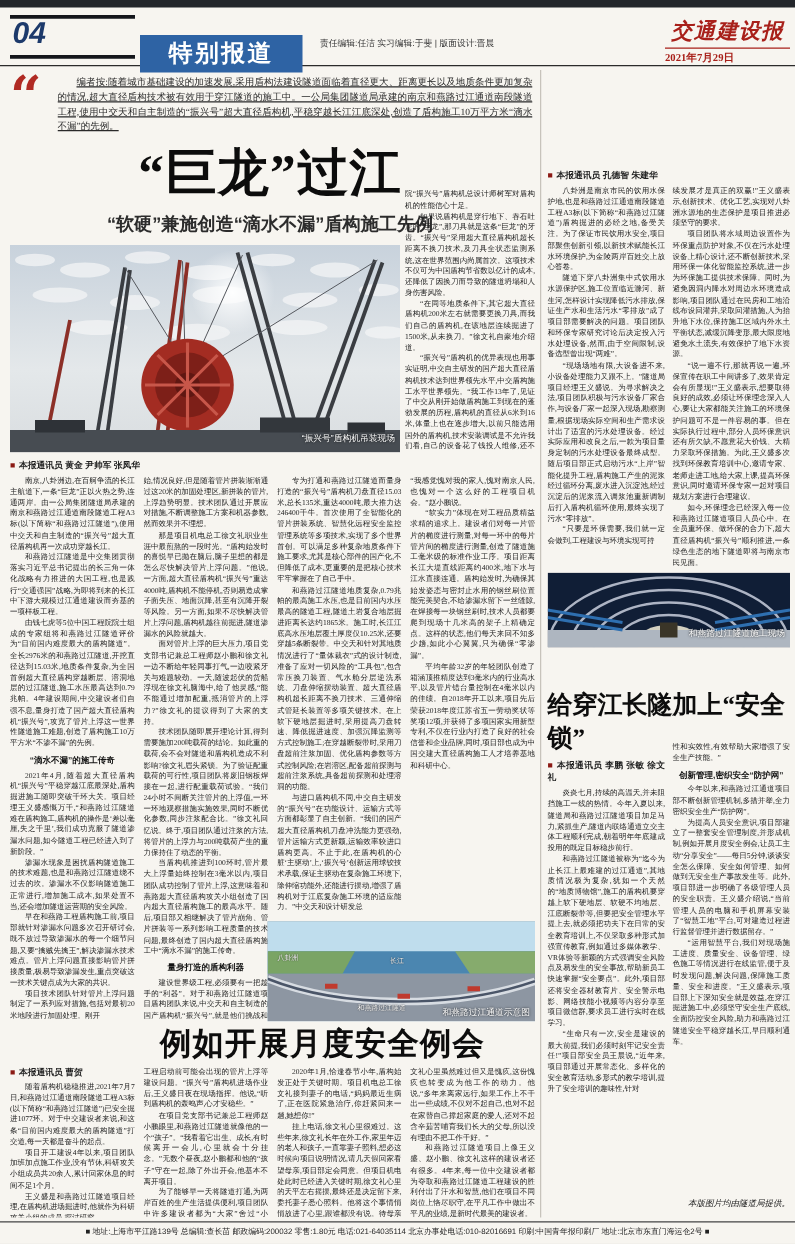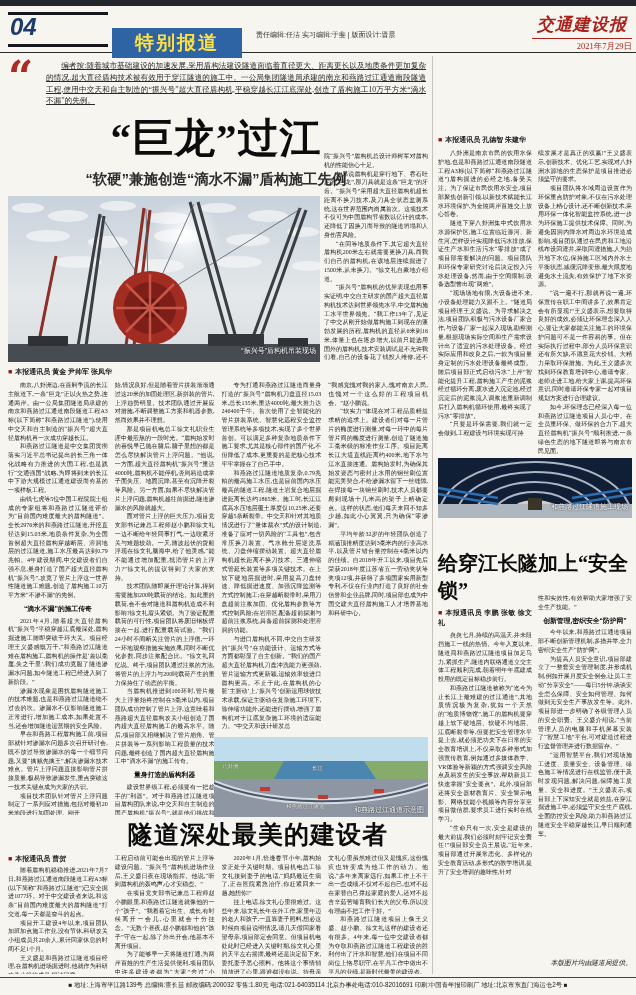--- a/index.html
+++ b/index.html
@@ -3,25 +3,25 @@
 <meta charset="utf-8">
 <style>
   html,body{margin:0;padding:0;}
   body{width:636px;height:995px;position:relative;background:#e9e7e2;font-family:"Liberation Serif","DejaVu Serif",serif;color:#1f1f1f;}
   .page{position:absolute;left:0;top:0;width:636px;height:995px;background:#f7f5f0;overflow:hidden;}
   .abs{position:absolute;}
   .topstrip{left:0;top:0;width:636px;height:6px;background:#23262b;}
   
   .pn-rule{left:8px;width:100px;height:3px;background:#15171c;}
   .pagenum{left:10px;top:15px;width:96px;font-family:"Liberation Sans",sans-serif;font-weight:bold;font-style:italic;font-size:24px;color:#1d3a6b;line-height:1;}
-  .section-box{left:112px;top:28px;width:130px;height:30px;background:#2e63a4;color:#fde047;display:flex;align-items:center;justify-content:center;font-weight:bold;font-size:19px;letter-spacing:2px;z-index:5;}
+  .section-box{left:112px;top:28px;width:130px;height:30px;background:#2e63a4;color:#ffffff;display:flex;align-items:center;justify-content:center;font-weight:bold;font-size:19px;letter-spacing:2px;z-index:5;}
   .editors{left:256px;top:30px;width:280px;font-family:"Liberation Sans",sans-serif;font-size:7px;color:#333;}
   .masthead{left:532px;top:16px;width:100px;text-align:center;color:#a8201a;font-weight:bold;font-style:italic;font-size:17px;letter-spacing:1px;line-height:1.1;}
   .mast-rule{left:532px;top:38px;width:100px;height:1px;background:#a8201a;}
-  .mast-date{left:532px;top:41px;width:100px;text-align:right;color:#a8201a;font-size:8.5px;font-weight:normal;}
+  .mast-date{left:532px;top:41px;width:100px;text-align:left;color:#a8201a;font-size:8.5px;font-weight:bold;}
   .header-rule{left:0;top:52px;width:636px;height:1px;background:#2b2b2b;}
   
   .quote-glyph{left:8px;top:56px;font-size:44px;line-height:1;color:#b02a23;font-family:"DejaVu Serif",serif;font-weight:bold;}
   .editor-note{left:46px;top:60px;width:380px;height:56px;font-size:7.6px;line-height:1.55;text-align:justify;color:#2a2a2a;overflow:hidden;text-decoration:underline;}
   .editor-note p{margin:0;text-indent:2em;}
   
   .h1{left:0;top:116px;width:432px;text-align:center;font-size:41px;font-weight:bold;color:#0c0c0c;letter-spacing:1px;line-height:1.1;}
   .h2{left:0;top:170px;width:432px;text-align:center;font-family:"Liberation Sans",sans-serif;font-size:14.5px;font-weight:bold;color:#2c2c2c;}
   
   .main-photo{left:8px;top:196px;width:312px;height:166px;overflow:hidden;}
@@ -213,21 +213,21 @@
           <rect x="104" y="58" width="10" height="4"></rect>
           <rect x="160" y="52" width="10" height="4"></rect>
         </g>
     </svg>
     <div class="diag-label" style="left:8px;top:26px;">八卦洲</div>
     <div class="diag-label" style="left:98px;top:28px;">长江</div>
     <div class="diag-label" style="left:72px;top:66px;">和燕路过江隧道</div>
     <div class="photo-cap" style="bottom:2px;">和燕路过江通道示意图</div>
   </div>
 
-  <div class="abs h-builders">隧道深处最美的建设者</div>
+  <div class="abs h-builders">例如开展月度安全例会</div>
   <div class="abs cols-bottom newsp">
     <div class="c">
       <div class="byline byline-builders">
         <span class="sq">■</span><span>本报通讯员 曹贺</span>
       </div>
       <p>随着盾构机稳稳推进,2021年7月7日,和燕路过江通道南段隧道工程A3标(以下简称“和燕路过江隧道”)已安全掘进1077环。对于中交建设者来说,和这条“目前国内难度最大的盾构隧道”打交道,每一天都是奋斗的起点。</p>
       <p>项目开工建设4年以来,项目团队加班加点施工作业,没有节休,科研攻关小组成员共20余人,累计回家休息的时间不足1个月。</p>
       <p>王义盛是和燕路过江隧道项目经理,在盾构机进场掘进时,他就作为科研攻关小组的成员,探讨研究</p>
     </div>
     <div class="c">

